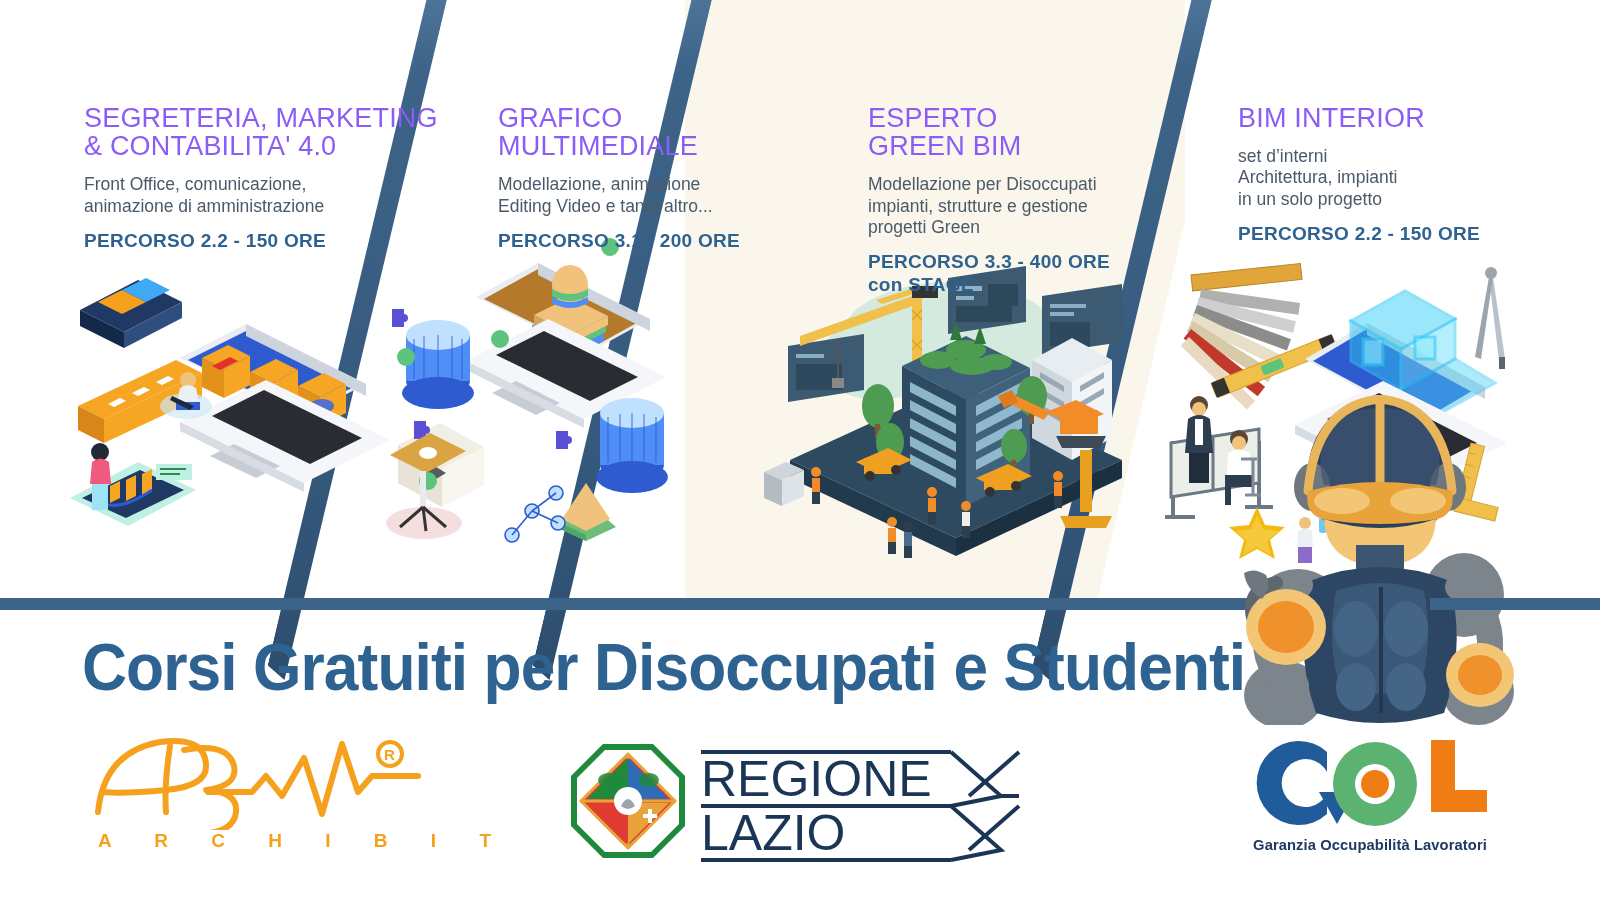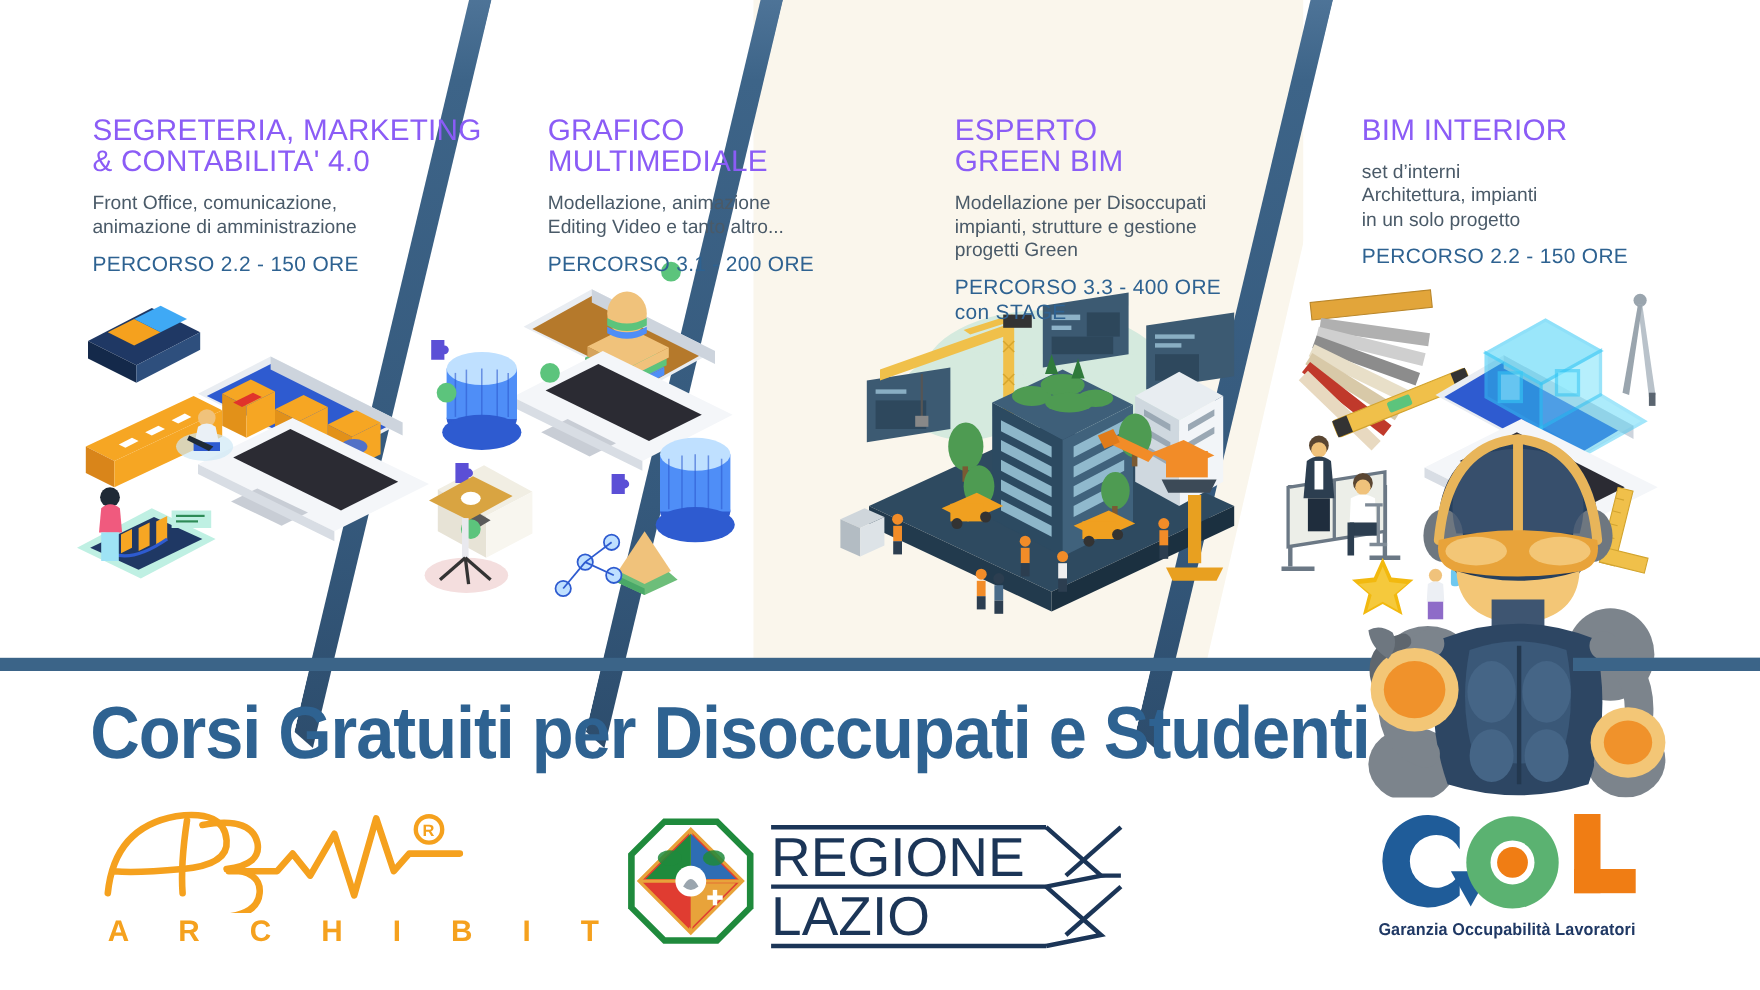--- a/index.html
+++ b/index.html
@@ -46,21 +46,21 @@
   
   .txt { position:absolute; z-index:6; }
   .ttl {
     color:#8b5cf6; font-weight:normal; letter-spacing:.2px;
     line-height:1.04; font-size:27px; text-transform:uppercase;
   }
   .sub {
     color:#4A5A68; font-size:17.5px; line-height:1.22; margin-top:14px; font-weight:400;
   }
   .hrs {
-    color:#2E6291; font-weight:normal; font-size:19px; margin-top:13px; letter-spacing:.3px;
+    color:#2E6291; font-weight:bold; font-size:19px; margin-top:13px; letter-spacing:.3px;
     line-height:1.18;
   }
   #txt1 { left:84px; top:104px; width:400px; }
   #txt2 { left:498px; top:104px; width:290px; }
   #txt3 { left:868px; top:104px; width:300px; }
   #txt4 { left:1238px; top:104px; width:280px; }
 
   
   .hrule { position:absolute; left:0; top:598px; width:1600px; height:12px; background:#3B6488; z-index:3; }
   .hrule2 { position:absolute; left:1430px; top:598px; width:170px; height:12px; background:#3B6488; z-index:14; }
@@ -73,21 +73,21 @@
   }
 
   
   .logos { position:absolute; left:0; top:720px; width:1600px; height:180px; z-index:9; }
   .logo { position:absolute; }
   #logo-archibit { left:88px; top:10px; }
   #logo-lazio    { left:565px; top:18px; }
   #logo-gol      { left:1245px; top:8px; }
 
   .archibit-word {
-    color:#F5A11E; font-size:27px; font-weight:bold; letter-spacing:19px;
+    color:#F5A11E; font-size:19px; font-weight:bold; letter-spacing:19px;
     margin-top:-4px; margin-left:10px;
   }
   .gol-word {
     color:#1F3864; font-size:15.5px; font-weight:bold; letter-spacing:.1px;
     text-align:center; margin-top:-6px; transform:scaleX(0.95);
   }
 
   
   .illus { position:absolute; z-index:5; }
   #ill1 { left:60px; top:240px; }

